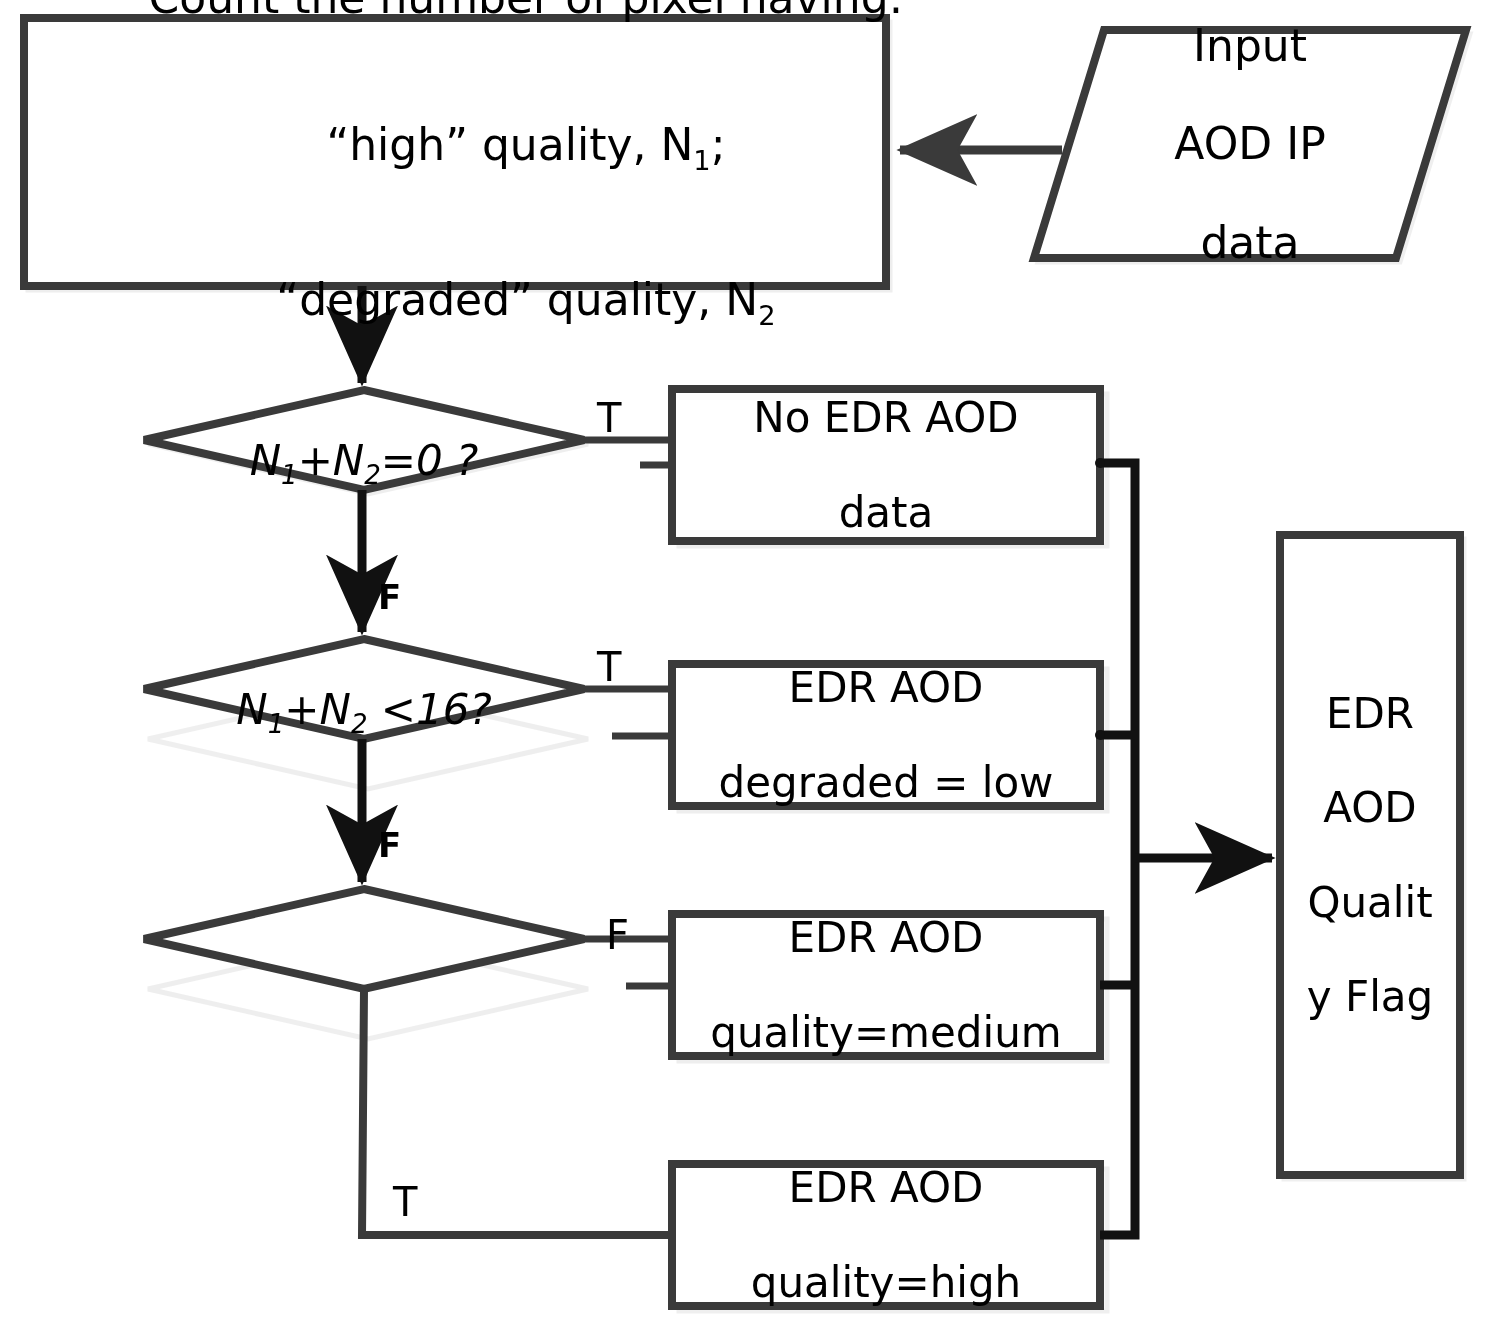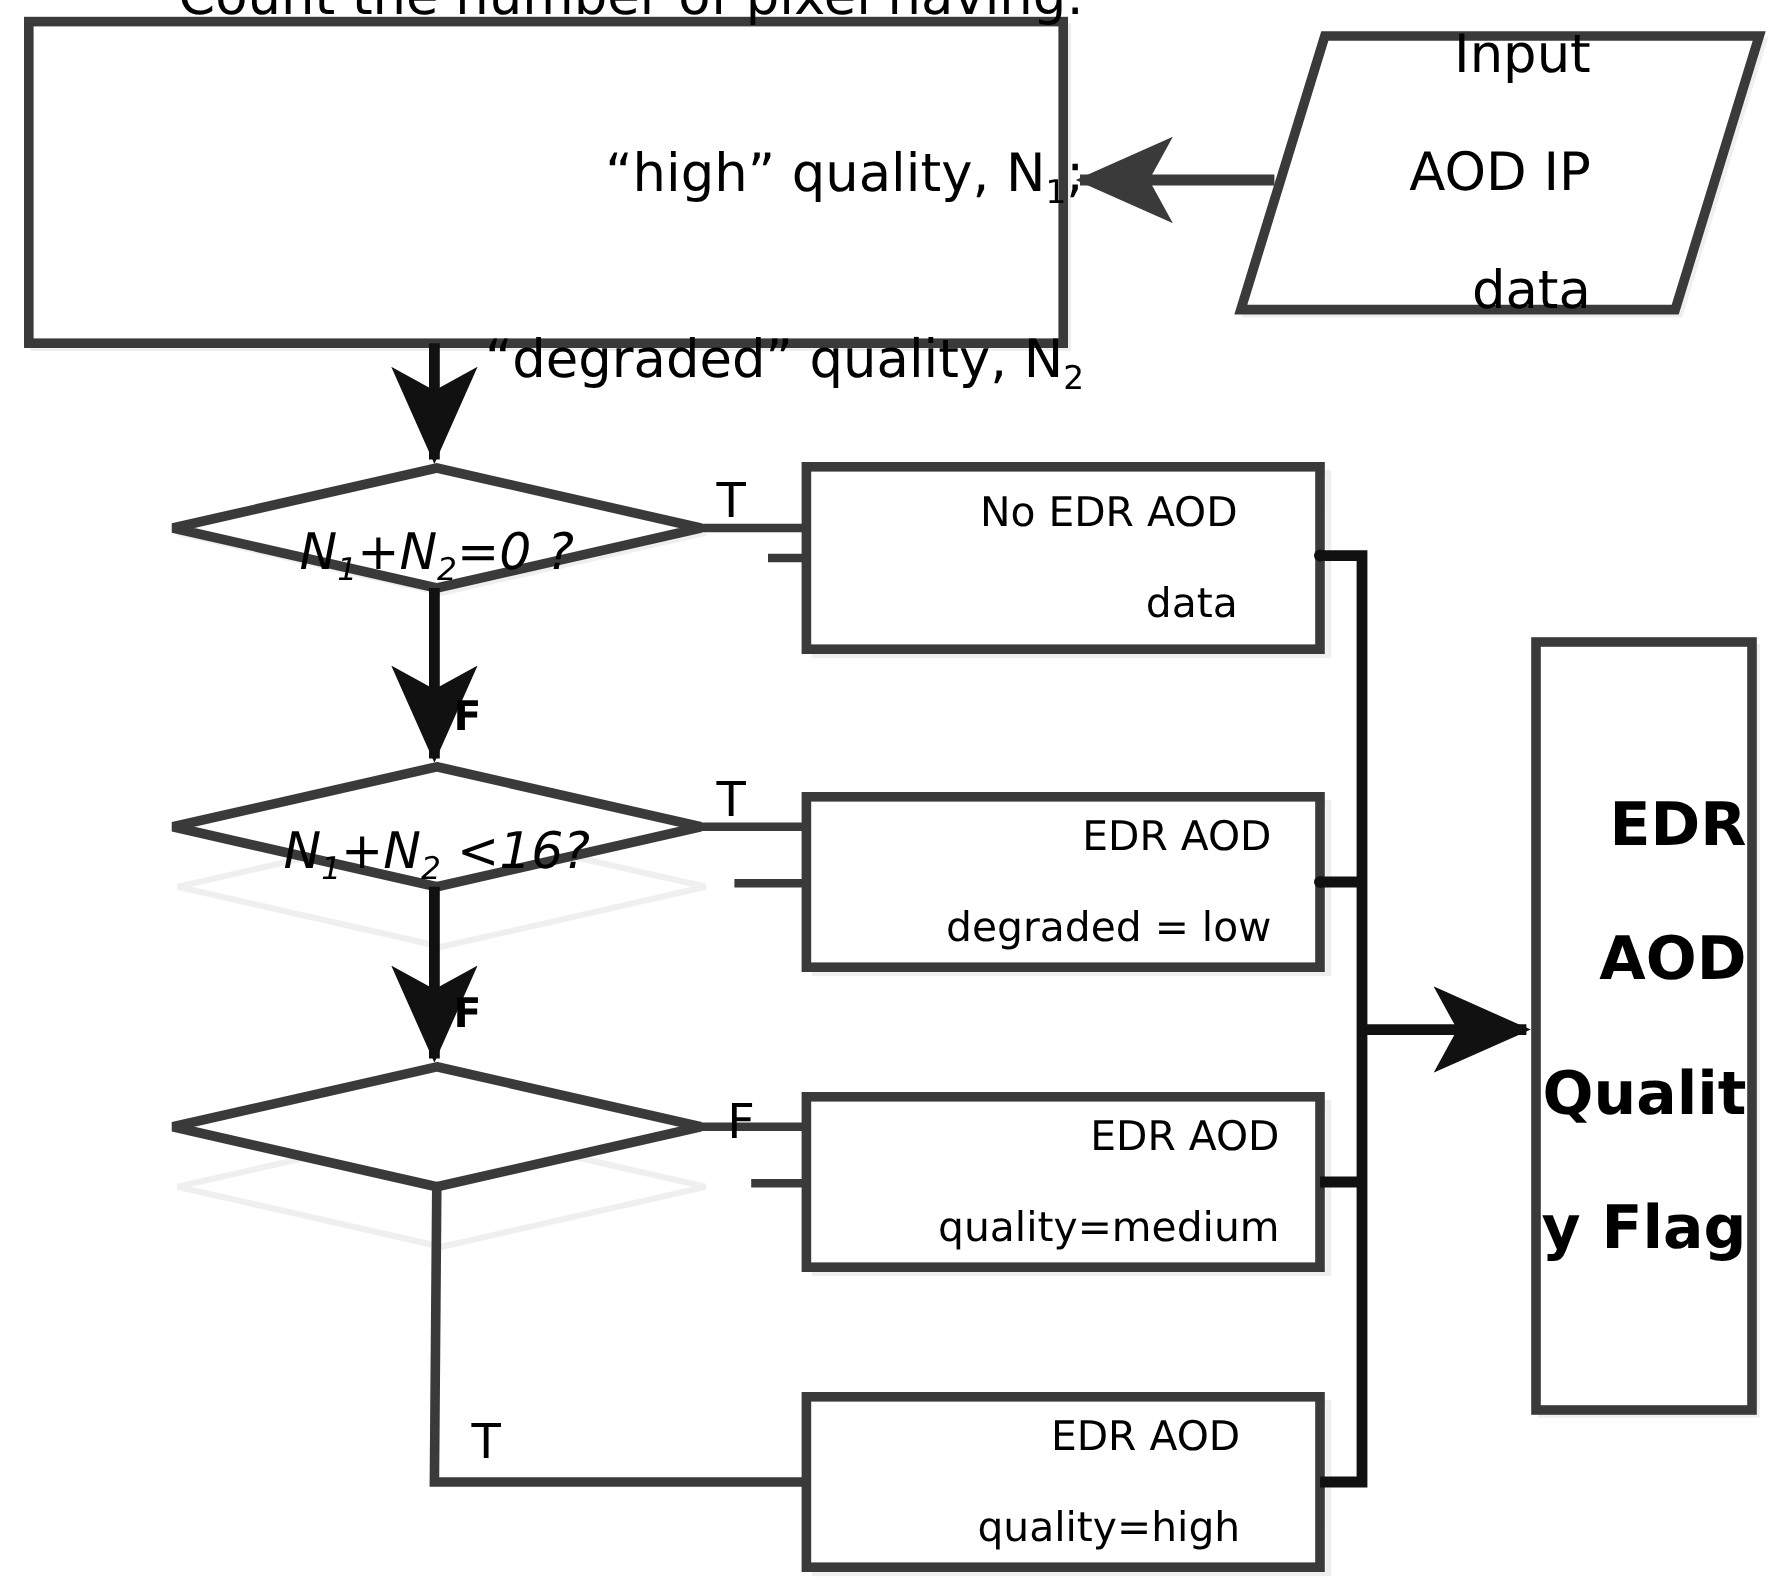--- a/index.html
+++ b/index.html
@@ -22,41 +22,41 @@
     left: 0;
     top: 0;
     width: 1491px;
     height: 1327px;
   }
   .node-text {
     position: absolute;
     display: flex;
     align-items: center;
     justify-content: center;
-    text-align: right;
+    text-align: center;
     color: #000000;
     line-height: 1.12;
     white-space: pre-line;
     pointer-events: none;
   }
   .edge-label {
     position: absolute;
     color: #000000;
     font-size: 40px;
     line-height: 1;
   }
   .edge-label.bold {
     font-weight: bold;
     font-size: 34px;
   }
   .txt-count    { font-size: 44px; }
   .txt-input    { font-size: 44px; }
   .txt-diamond  { font-size: 42px; font-style: italic; }
-  .txt-box      { font-size: 34px; padding-left: 38px; }
-  .txt-flag     { font-size: 50px; font-weight: bold; }
+  .txt-box      { font-size: 42px; }
+  .txt-flag     { font-size: 42px; }
   .sub { font-size: 0.62em; vertical-align: sub; }
 </style>
 </head>
 <body>
 
 <div id="canvas">
 
   <svg class="layer" viewBox="0 0 1491 1327">
     <defs>
       <marker id="arrowBlack" markerWidth="10" markerHeight="10" refX="8.6" refY="4" orient="auto" markerUnits="strokeWidth">

